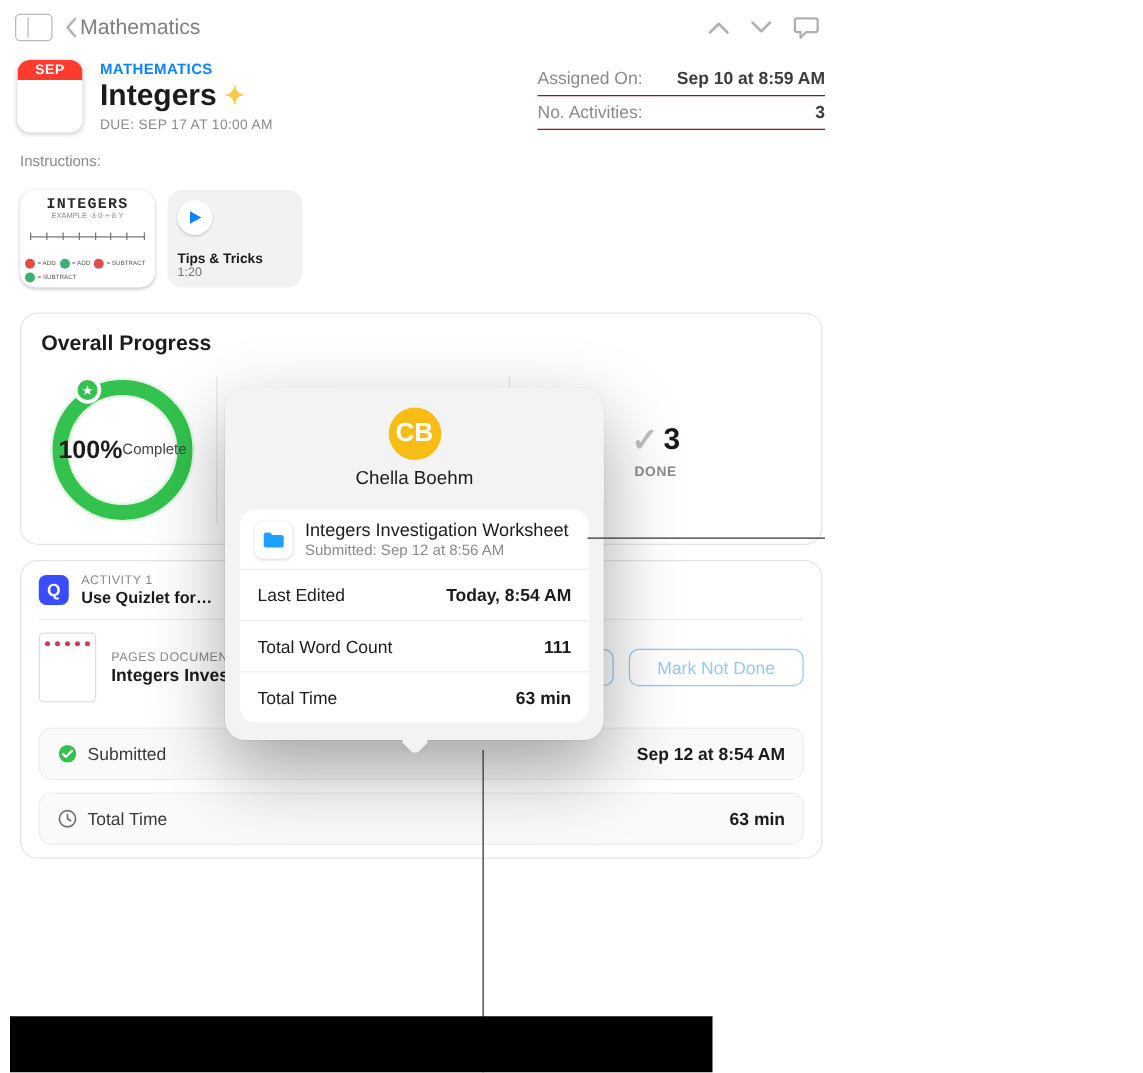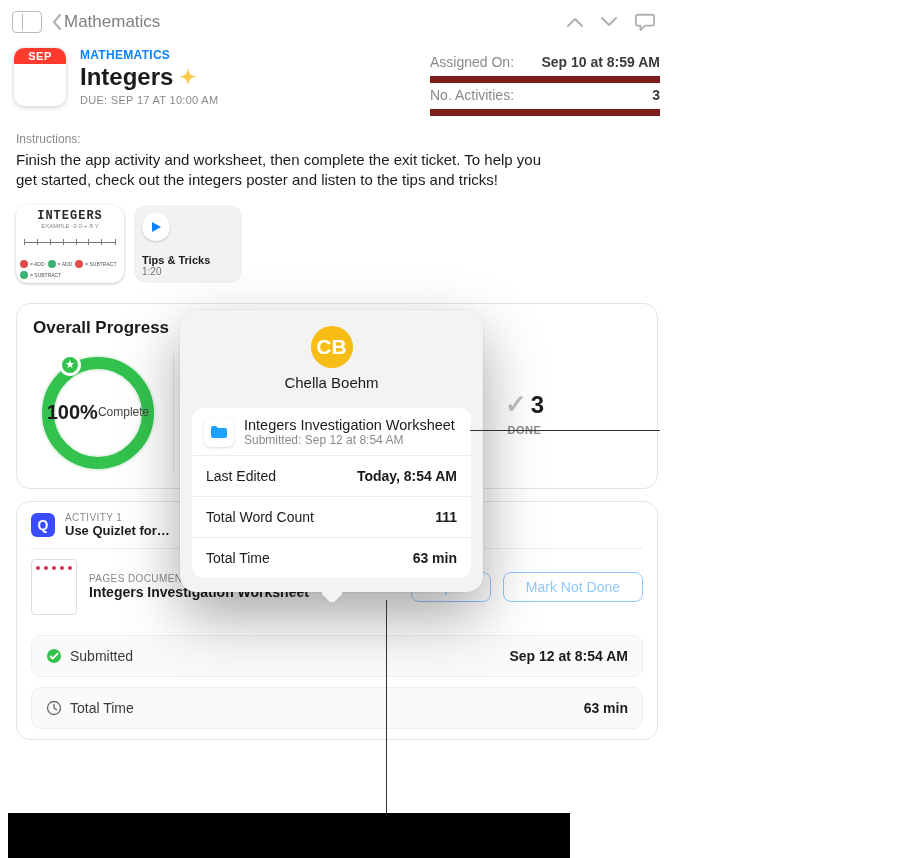--- a/index.html
+++ b/index.html
@@ -21,21 +21,21 @@
   .hdr { display:flex; padding:8px 6px 0 6px; gap:14px; }
   .cal { width:52px; height:58px; border-radius:10px; background:#fff; box-shadow:0 1px 4px rgba(0,0,0,.22); overflow:hidden; display:flex; flex-direction:column;gap:44px; }
   .cal-top { background:#ff3b30; color:#fff; text-align:center; font-size:11px; font-weight:700; padding:2px 0; letter-spacing:.5px; }
   .cal-day { flex:1; display:flex; align-items:center; justify-content:center; font-size:34px; font-weight:400; }
   .hdr-mid { flex:1; min-width:0; padding-top:0; }
   .subject-link { color:#0a84ff; font-size:12px; font-weight:700; letter-spacing:.3px; }
   .title { font-size:24px; font-weight:700; line-height:1.1; margin-top:2px; display:flex; align-items:center; gap:6px; }
   .sparkle { color:#f7c94a; font-size:20px; }
   .due { color:#8a8a8a; font-size:11px; letter-spacing:.3px; margin-top:4px; }
   .meta { width:230px; padding-top:2px; }
-  .meta-row { display:flex; justify-content:space-between; color:#3c3c3c; font-size:14px; border-bottom:7px solid #7f1d1d; padding:4px 0 6px; }
+  .meta-row { display:flex; justify-content:space-between; color:#3c3c3c; font-size:14px; border-bottom:1px solid #7f1d1d; padding:4px 0 6px; }
   .meta-row .k { color:#8a8a8a; }
   .instr-label { color:#8a8a8a; font-size:12px; padding:16px 8px 2px 8px; }
   .instr-text { font-size:15px; line-height:1.35; padding:2px 8px 0 8px; max-width:560px; }
   
   .attach-row { display:flex; gap:10px; padding:14px 8px 0 8px; }
   .thumb { width:108px; height:78px; border-radius:12px; background:#f2f2f2; position:relative; overflow:hidden; }
   .thumb.poster { background:#fff; box-shadow:0 1px 3px rgba(0,0,0,.25); }
   .poster-title { position:absolute; top:4px; left:0; right:0; text-align:center; font-family:'Courier New',monospace; font-weight:800; font-size:12px; letter-spacing:1px; color:#2a2a2a; }
   .poster-sub { position:absolute; top:18px; left:0; right:0; text-align:center; font-size:6px; color:#888; }
   .poster-line { position:absolute; top:30px; left:8px; right:8px; height:14px; }
@@ -151,21 +151,20 @@
           <span style="font-weight:600">Sep 10 at 8:59 AM</span>
         </div>
         <div class="meta-row">
           <span class="k">No. Activities:</span>
           <span style="font-weight:600">3</span>
         </div>
       </div>
     </div>
 
     <div class="instr-label">Instructions:</div>
-    <div class="instr-text">Finish the app activity and worksheet, then complete the exit ticket. To help you get started, check out the integers poster and listen to the tips and tricks!</div>
 
     <div class="attach-row">
       <div class="thumb poster">
         <div class="poster-title">INTEGERS</div>
         <div class="poster-sub">EXAMPLE -3·0·+·8·Y</div>
         <div class="poster-line">
           <div class="nline"></div>
           <div class="tick" style="left:0%"></div>
             <div class="tick" style="left:14%"></div>
             <div class="tick" style="left:28%"></div>
@@ -278,21 +277,21 @@
     </div>
     <div class="pv-card">
       <div class="pv-top">
         <div class="folder-icon">
           <svg viewBox="0 0 18 14">
               <path d="M1 3a2 2 0 0 1 2-2h3l2 2h7a2 2 0 0 1 2 2v6a2 2 0 0 1-2 2H3a2 2 0 0 1-2-2Z" fill="#1ea1ff"></path>
             </svg>
         </div>
         <div>
           <div class="pv-title">Integers Investigation Worksheet</div>
-          <div class="pv-sub">Submitted: Sep 12 at 8:54 AM</div>
+          <div class="pv-sub">Submitted: Sep 12 at 8:56 AM</div>
         </div>
       </div>
       <div class="pv-row">
         <span>Last Edited</span>
         <span class="v">Today, 8:54 AM</span>
       </div>
       <div class="pv-row">
         <span>Total Word Count</span>
         <span class="v">111</span>
       </div>

